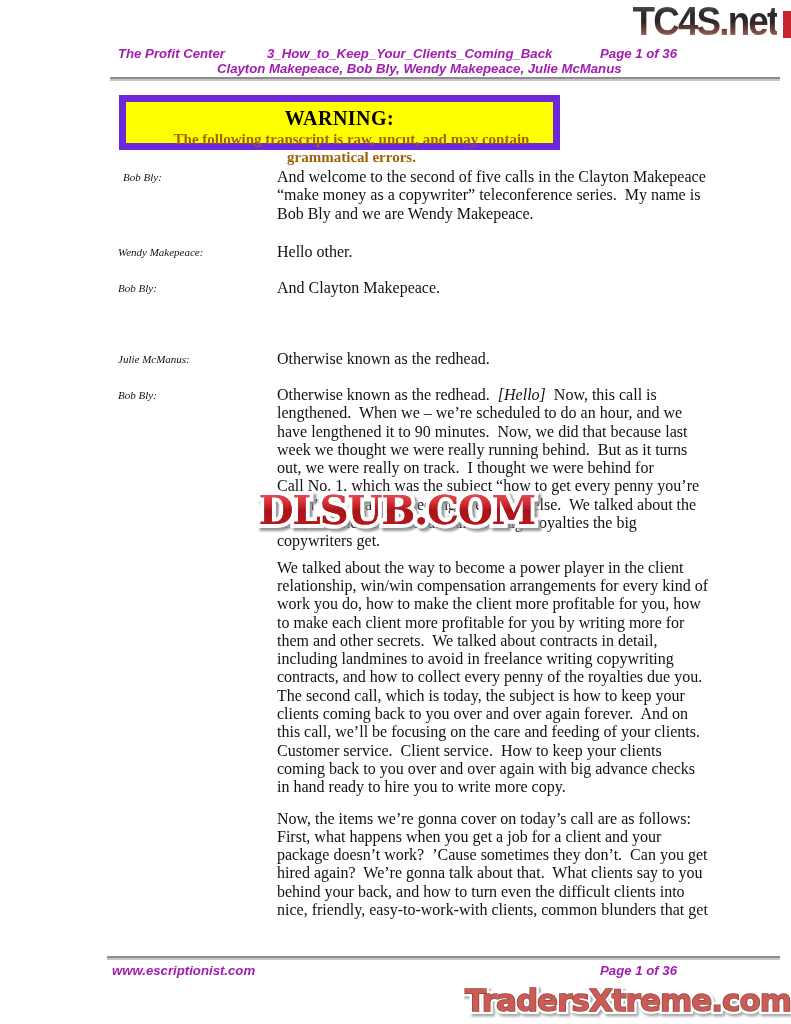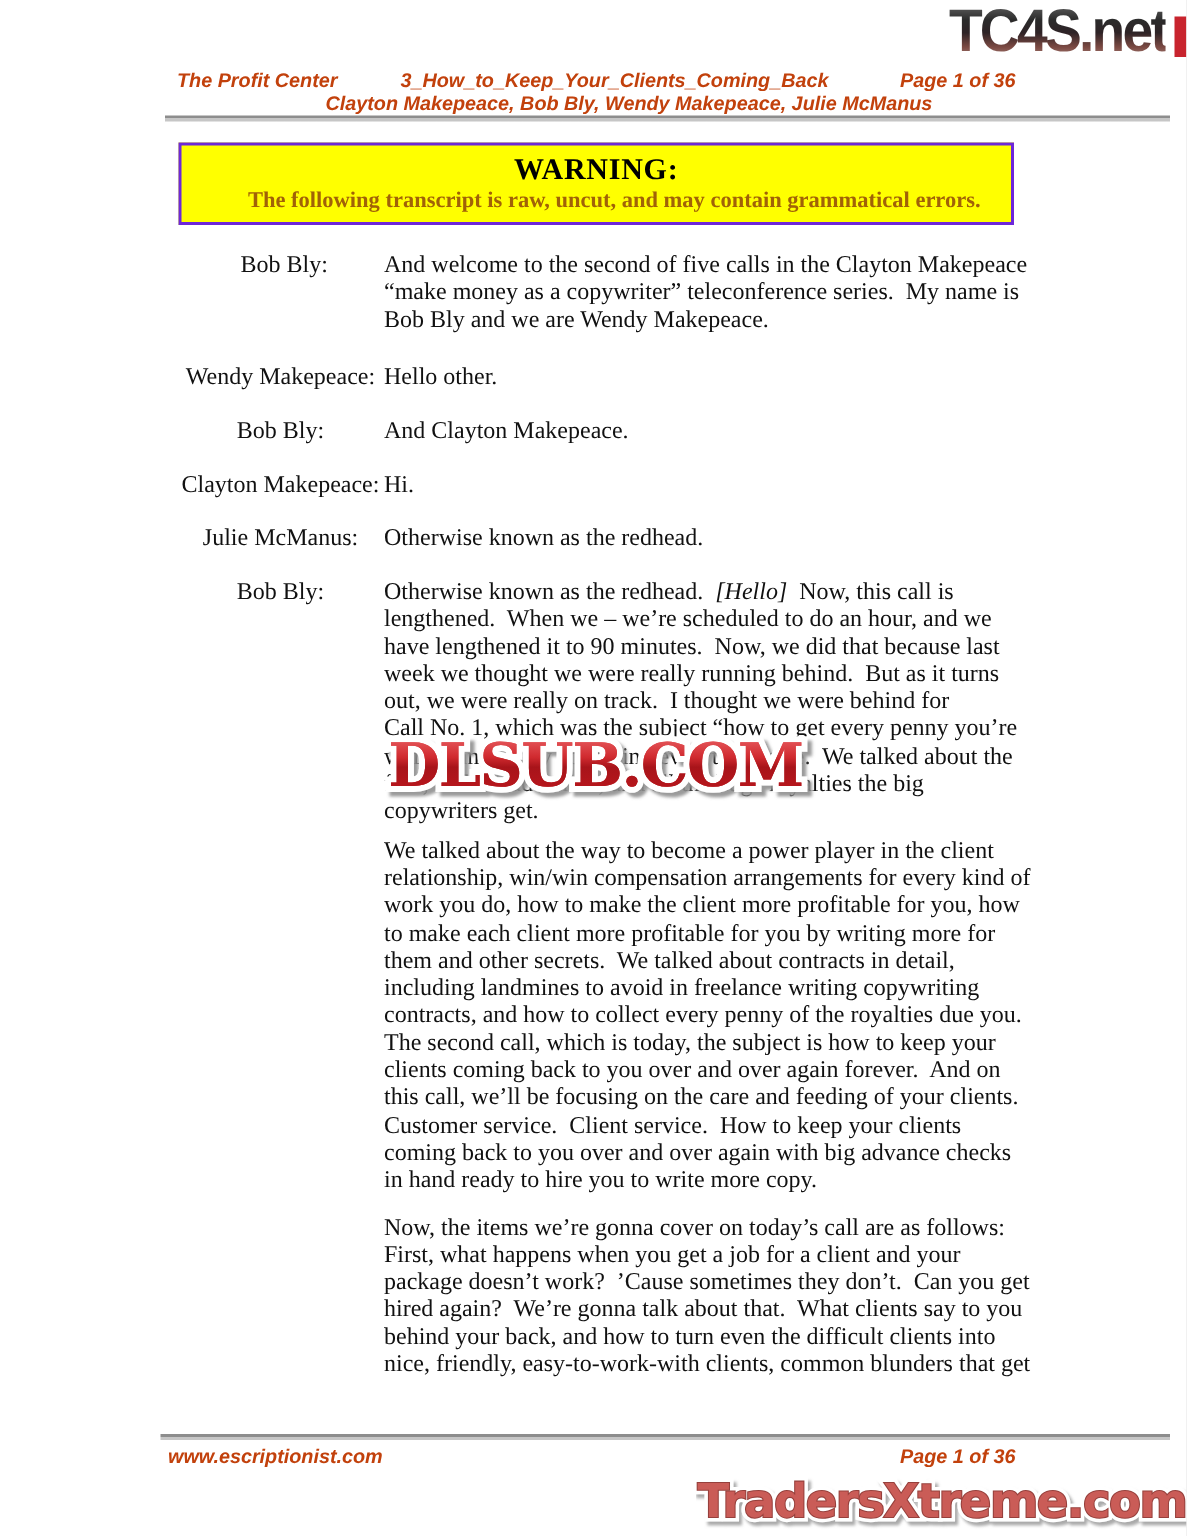--- a/index.html
+++ b/index.html
@@ -27,52 +27,52 @@
   }
   .red-block {
     position:absolute; top:11px; right:0; width:8px; height:27px;
     background:#c8242e;
   }
 
   
   .hf {
     position:absolute;
     font-family:"Liberation Sans","DejaVu Sans",sans-serif;
-    font-weight:bold; font-style:italic; font-size:13.2px; color:#c2410c;
+    font-weight:bold; font-style:italic; font-size:13.2px; color:#a21caf;
     white-space:nowrap;
   }
   .rule {
     position:absolute; height:4px;
     background:linear-gradient(180deg,#8d8d8d 0%,#8d8d8d 50%,#c6c6c6 50%,#c6c6c6 100%);
   }
 
   
   .warning {
-    position:absolute; top:95px; left:119px; width:557px; height:55px;
-    background:#ffff00; border:2px solid #6d28d9; text-align:center;
+    position:absolute; top:95px; left:119px; width:441px; height:55px;
+    background:#ffff00; border:7px solid #6d28d9; text-align:center;
     padding-top:4px;
   }
   .warning-title {
     font-family:"Liberation Serif",serif; font-weight:bold;
     font-size:20px; color:#000000; line-height:24px; letter-spacing:.5px;
   }
   .warning-sub {
     font-family:"Liberation Serif",serif; font-weight:bold;
     font-size:15px; color:#a16207; line-height:18px;margin-left:24px;
   }
 
   
   .entry { position:absolute; left:118px; width:566px; display:flex; }
   .speaker {
     width:138px; flex:0 0 138px;
-    font-size:16px; line-height:18.3px; color:#111;text-align:center;
+    font-style:italic; font-size:11px; line-height:18.3px; color:#111;
   }
   .speaker.indent1 { padding-left:5px; }
   .speech { font-size:16px; line-height:18.3px; color:#111; }
-  .para { white-space:pre; }
+  .para { white-space:pre;margin-left:21px; }
   .para + .para.gap-a { margin-top:8px; }
   .para + .para.gap-b { margin-top:13px; }
   .laughs { font-style:italic; }
 
   
   .wm { position:absolute; pointer-events:none; }
   .wm-dlsub { left:236px; top:482px; width:322px; height:56px; }
   .wm-traders { left:464px; top:980px; width:328px; height:44px; }
 </style>
 </head>
@@ -104,24 +104,20 @@
   <div class="entry" style="top:243px;">
     <div class="speaker">Wendy Makepeace:</div>
     <div class="speech para">Hello other.</div>
   </div>
 
   <div class="entry" style="top:279px;">
     <div class="speaker">Bob Bly:</div>
     <div class="speech para">And Clayton Makepeace.</div>
   </div>
 
-  <div class="entry" style="top:315px;">
-    <div class="speaker">Clayton Makepeace:</div>
-    <div class="speech para">Hi.</div>
-  </div>
 
   <div class="entry" style="top:350px;">
     <div class="speaker">Julie McManus:</div>
     <div class="speech para">Otherwise known as the redhead.</div>
   </div>
 
   <div class="entry" style="top:386px;">
     <div class="speaker">Bob Bly:</div>
     <div class="speech">
       <div class="para"><span>Otherwise known as the redhead.  </span><span class="laughs">[Hello]</span><span>  Now, this call is

